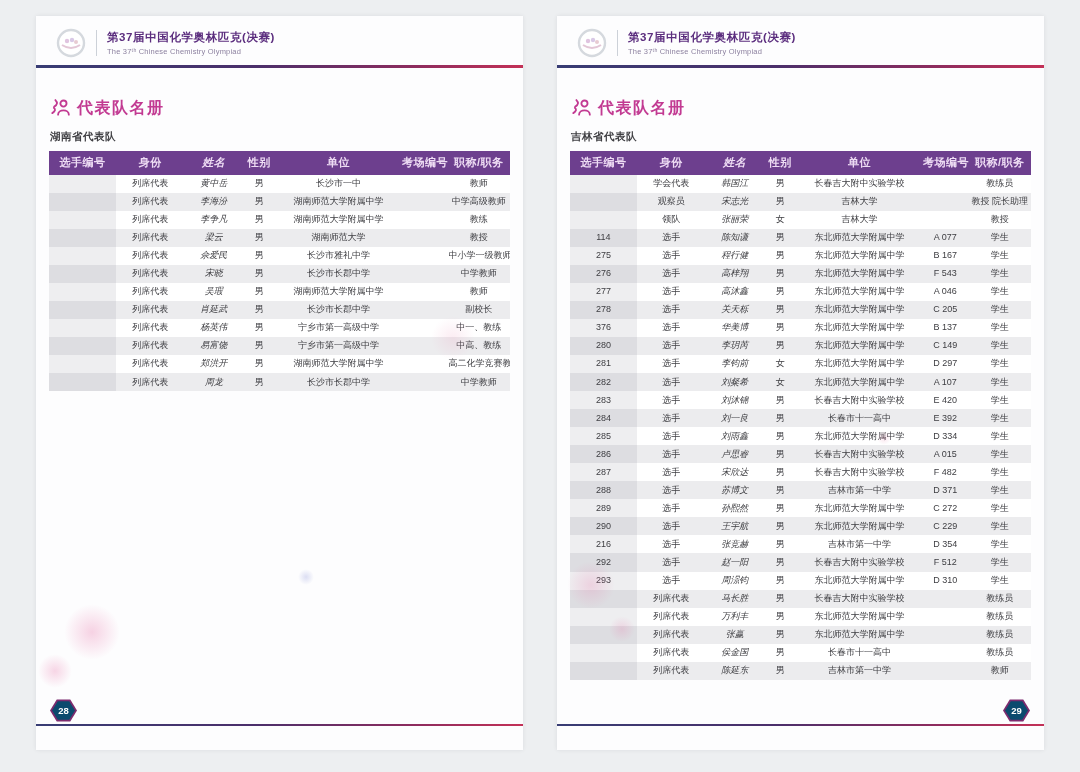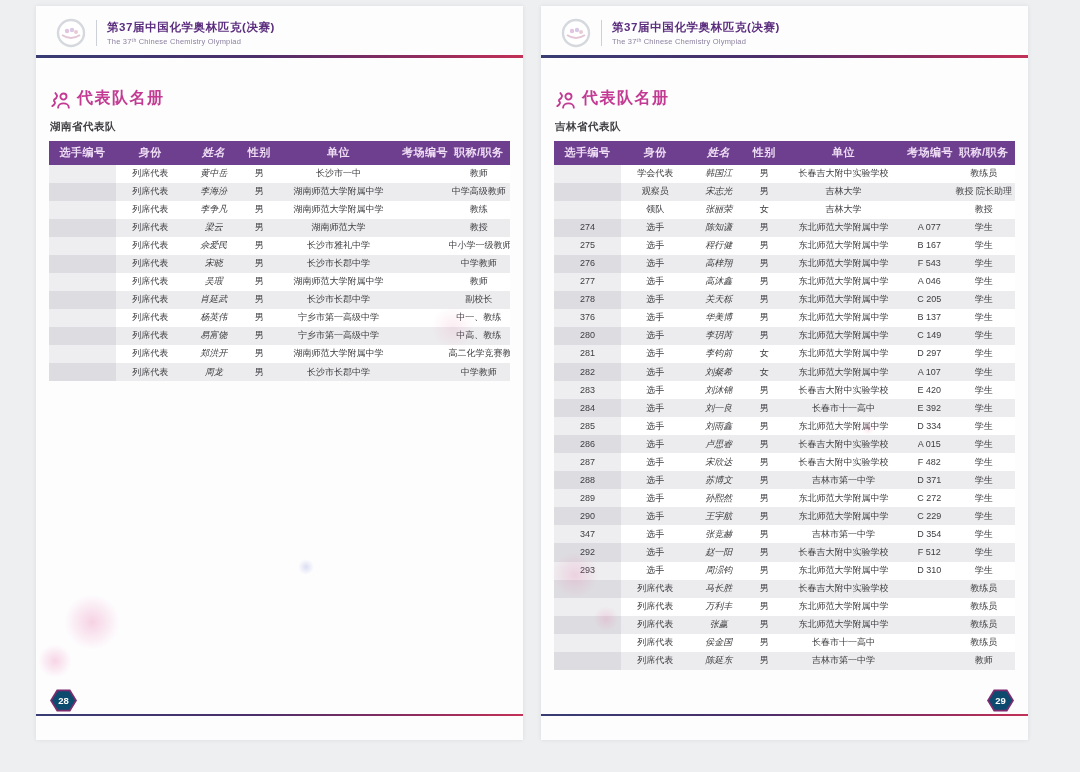--- a/index.html
+++ b/index.html
@@ -1,28 +1,28 @@
 <!DOCTYPE html>
 <html><head>
 <meta charset="utf-8">
 <style>
   html,body{margin:0;padding:0;background:#e9ebee;font-family:"Liberation Sans","DejaVu Sans",sans-serif;}
   .canvas{position:relative;width:1080px;height:772px;background:#edeff1;overflow:hidden;
-          display:flex;gap:18px;padding:6px 36px 0;box-sizing:border-box;}
+          display:flex;gap:34px;padding:16px 36px 0;box-sizing:border-box;}
   .page{position:relative;width:487px;height:734px;background:#fdfdfe;
         box-shadow:0 0 4px rgba(60,60,80,.10);overflow:hidden;}
   
   .page-header{display:flex;align-items:center;gap:10px;padding:12px 0 7px 20px;}
   .logo{width:30px;height:30px;flex:0 0 auto;}
   .vsep{width:1px;height:26px;background:#ccd1d8;}
   .title-cn{font-size:11.5px;font-weight:bold;color:#5b2d7e;letter-spacing:.6px;}
   .title-en{font-size:7.5px;color:#8d82a0;margin-top:2px;letter-spacing:.2px;}
   .rule{height:2.5px;background:linear-gradient(90deg,#383d74 0%,#4b2f6b 45%,#8e2c5e 78%,#c33157 100%);}
   
-  .section-head{display:flex;align-items:flex-end;gap:7px;padding:0 14px;margin-top:30px;}
+  .section-head{display:flex;align-items:flex-start;gap:7px;padding:0 14px;margin-top:30px;}
   .section-title{font-size:16px;color:#c23a92;font-weight:bold;margin:0;letter-spacing:1.5px;}
   .team-title{font-size:10.5px;color:#3e3e42;font-weight:bold;margin:11px 14px 7px;letter-spacing:.5px;}
   
   table.roster{width:calc(100% - 26px);margin:2px 13px 0;border-collapse:collapse;table-layout:fixed;}
   table.roster th{background:#6d3f8e;color:#eedcf4;font-size:11px;font-weight:bold;
                   padding:4.5px 1px;letter-spacing:.5px;white-space:nowrap;overflow:hidden;}
   table.roster td{font-size:9px;color:#3d3d41;text-align:center;padding:2.5px 1px;
                   line-height:1.45;white-space:nowrap;overflow:hidden;}
   table.roster tbody tr:nth-child(even){background:#ececee;}
   table.roster tbody tr:nth-child(odd){background:#ffffff;}
@@ -277,21 +277,21 @@
           <tr>
             <td>&nbsp;</td>
             <td>领队</td>
             <td>张丽荣</td>
             <td>女</td>
             <td>吉林大学</td>
             <td>&nbsp;</td>
             <td>教授</td>
           </tr>
           <tr>
-            <td>274</td>
+            <td>114</td>
             <td>选手</td>
             <td>陈知谦</td>
             <td>男</td>
             <td>东北师范大学附属中学</td>
             <td>A 077</td>
             <td>学生</td>
           </tr>
           <tr>
             <td>275</td>
             <td>选手</td>
@@ -430,21 +430,21 @@
           <tr>
             <td>290</td>
             <td>选手</td>
             <td>王宇航</td>
             <td>男</td>
             <td>东北师范大学附属中学</td>
             <td>C 229</td>
             <td>学生</td>
           </tr>
           <tr>
-            <td>347</td>
+            <td>216</td>
             <td>选手</td>
             <td>张竞赫</td>
             <td>男</td>
             <td>吉林市第一中学</td>
             <td>D 354</td>
             <td>学生</td>
           </tr>
           <tr>
             <td>292</td>
             <td>选手</td>

